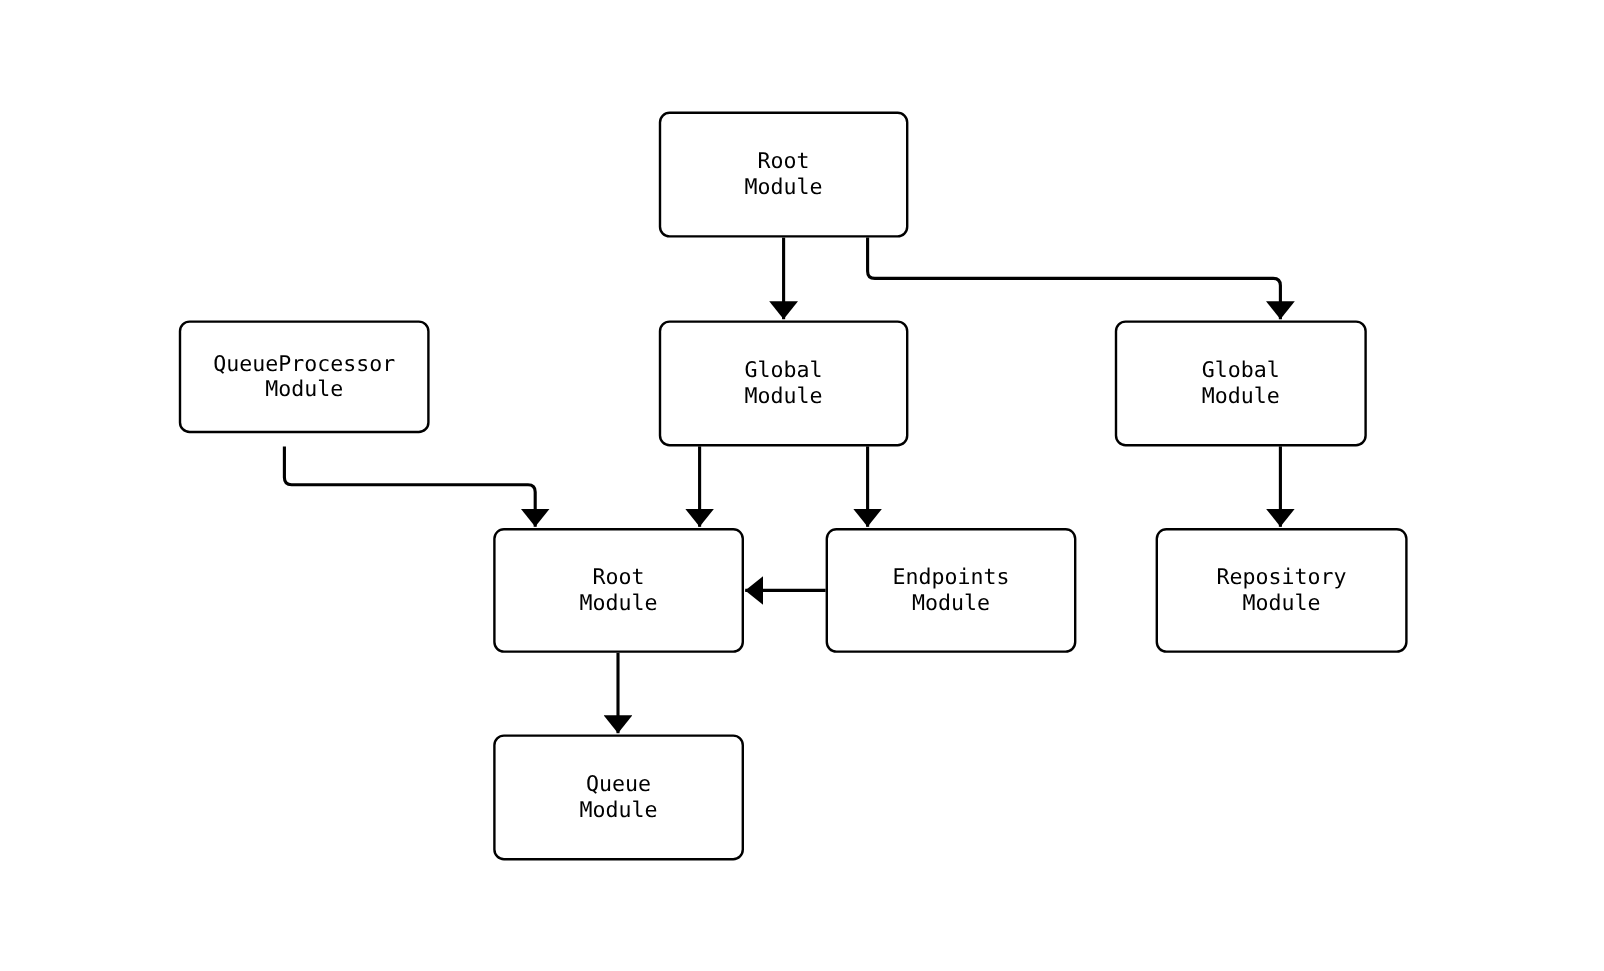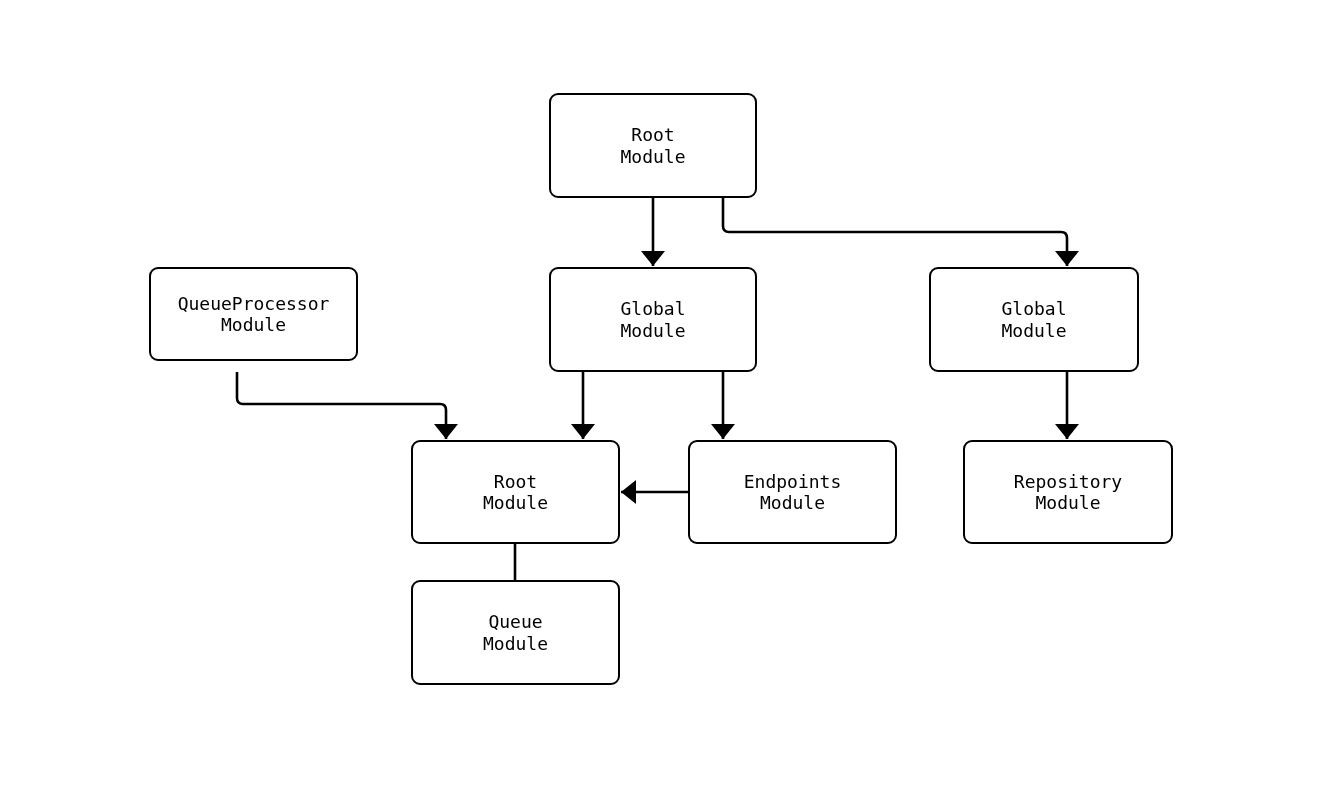--- a/index.html
+++ b/index.html
@@ -96,18 +96,18 @@
   <div class="node" style="left:688px; top:440px; width:209px; height:104px">
     <span class="line">Endpoints</span>
     <span class="line">Module</span>
   </div>
 
   <div class="node" style="left:963px; top:440px; width:210px; height:104px">
     <span class="line">Repository</span>
     <span class="line">Module</span>
   </div>
 
-  <div class="node" style="left:411px; top:580px; width:209px; height:105px">
+  <div class="node" style="left:411px; top:612px; width:209px; height:105px">
     <span class="line">Queue</span>
     <span class="line">Module</span>
   </div>
 
 </div>
 
 </body></html>

